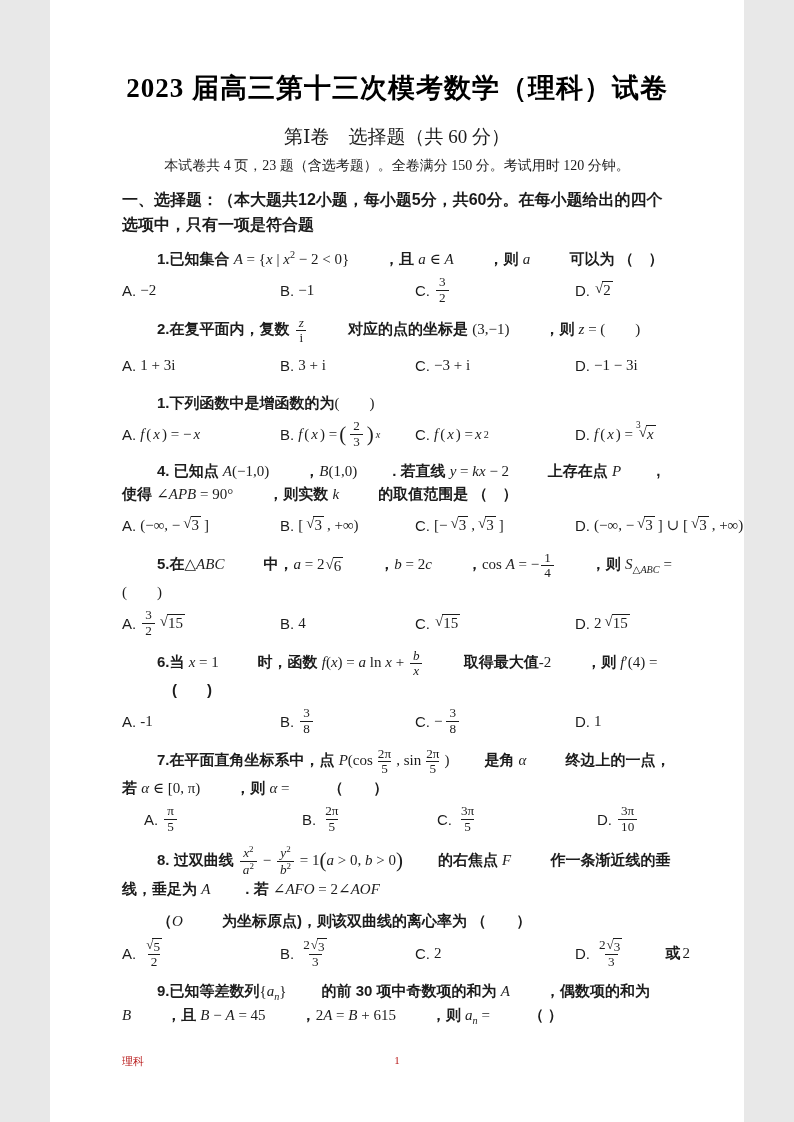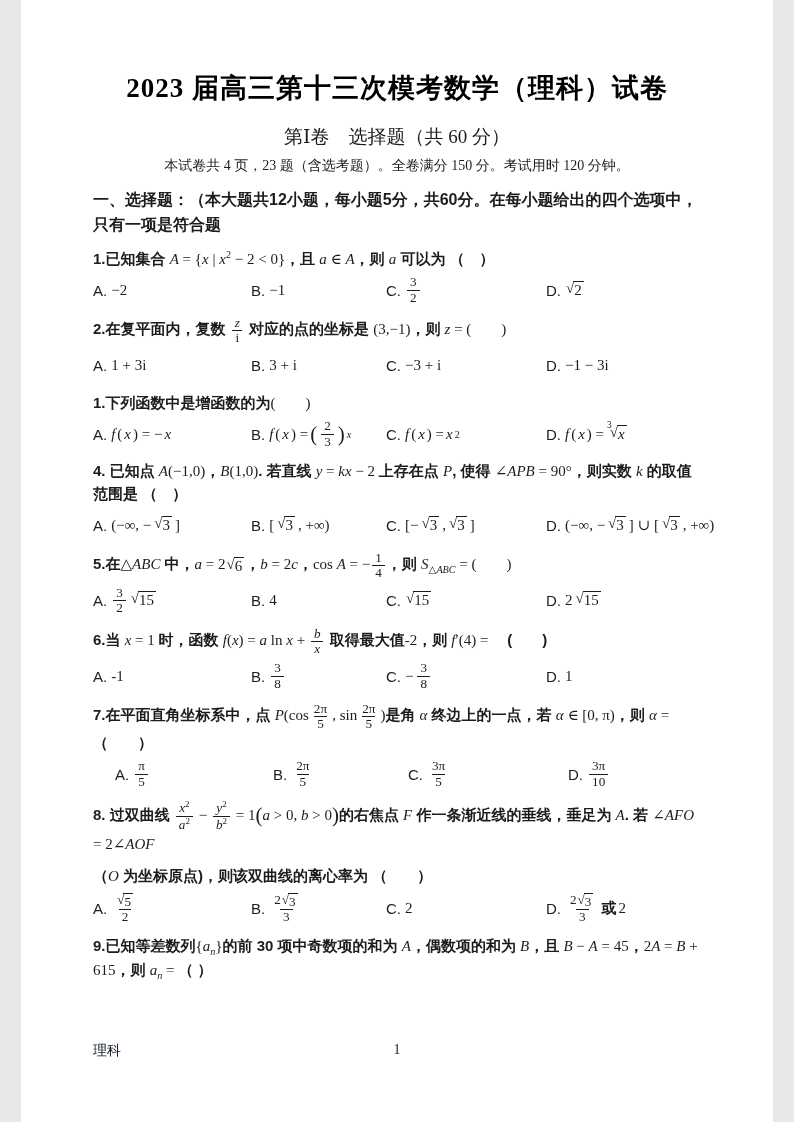--- a/index.html
+++ b/index.html
@@ -1,58 +1,58 @@
 <!DOCTYPE html>
 <html><head>
 <meta charset="utf-8">
 <style>
   html,body{margin:0;padding:0;background:#e8e8e8;}
   .sheet{
-    width:752px;height:1122px;margin:0 auto;background:#ffffff;
+    width:694px;height:1122px;margin:0 auto;background:#ffffff;
     box-sizing:border-box;padding:64px 72px 0 72px;position:relative;
     overflow:hidden;color:#1c1c1c;
     font-family:"Liberation Serif","DejaVu Serif",serif;font-size:15px;
   }
   .title{
     text-align:center;font-size:27px;font-weight:900;letter-spacing:1px;
     margin:6px 0 18px 0;color:#000;
     font-family:"Liberation Serif","DejaVu Serif",serif;
   }
   .section{text-align:center;font-size:19px;margin:0 0 7px 0;}
   .info{text-align:center;font-size:14px;margin:0 0 12px 0;}
   .instr{font-size:16px;line-height:1.58;font-weight:700;
          font-family:"Liberation Sans","DejaVu Sans",sans-serif;}
   .instr .l2{padding-left:34px;}
   .instr{margin-bottom:6px;}
   .q{margin:0;}
   .stem{margin-top:9px;line-height:1.5;}
   .stem2{margin-top:10px;line-height:1.5;}
-  .zh{font-family:"Liberation Sans","DejaVu Sans",sans-serif;font-weight:700;}
+  .zh{font-family:"Liberation Sans","DejaVu Sans",sans-serif;font-weight:700;margin-left:35px;}
   .m{font-family:"Liberation Serif","DejaVu Serif",serif;}
   .mi{font-family:"Liberation Serif","DejaVu Serif",serif;font-style:italic;}
   .opts{
     display:grid;grid-template-columns:158px 135px 160px 1fr;
     align-items:center;margin:5px 0 11px 0;min-height:30px;font-size:15px;
   }
   .opts.indent{padding-left:22px;}
   .opt{display:flex;align-items:center;gap:2px;white-space:nowrap;}
   .olabel{font-family:"Liberation Sans","DejaVu Sans",sans-serif;margin-right:2px;}
   .frac{display:inline-flex;flex-direction:column;align-items:center;
         vertical-align:middle;margin:0 2px;line-height:1.08;font-size:0.88em;}
   .frac .fn{padding:0 3px;}
   .frac .fd{border-top:1.2px solid #1c1c1c;padding:0 3px;}
   .sqrt{display:inline-flex;align-items:stretch;white-space:nowrap;margin:0 1px;}
   .sqsign{display:inline-block;line-height:1;}
   .rad{border-top:1.2px solid #1c1c1c;display:inline-block;
        padding:0 2px 0 1px;margin-left:-1px;line-height:1.15;}
   .ridx{font-size:0.62em;position:relative;top:-0.55em;margin-right:-2px;}
   sup.m,sub.m{font-size:0.68em;}
   .bigp{font-size:1.4em;vertical-align:-0.1em;}
-  .footer{position:absolute;left:72px;right:72px;bottom:64px;
-          font-size:14px;color:#0f172a;}
+  .footer{position:absolute;left:72px;right:72px;bottom:56px;
+          font-size:11px;color:#b91c1c;}
   .footer .subj{position:absolute;left:0;}
   .footer .pg{display:block;text-align:center;}
 </style>
 </head>
 <body>
 
 <div class="sheet">
   <div class="title">2023 届高三第十三次模考数学（理科）试卷</div>
   <div class="section">第Ⅰ卷　选择题（共 60 分）</div>
   <div class="info">本试卷共 4 页，23 题（含选考题）。全卷满分 150 分。考试用时 120 分钟。</div>

